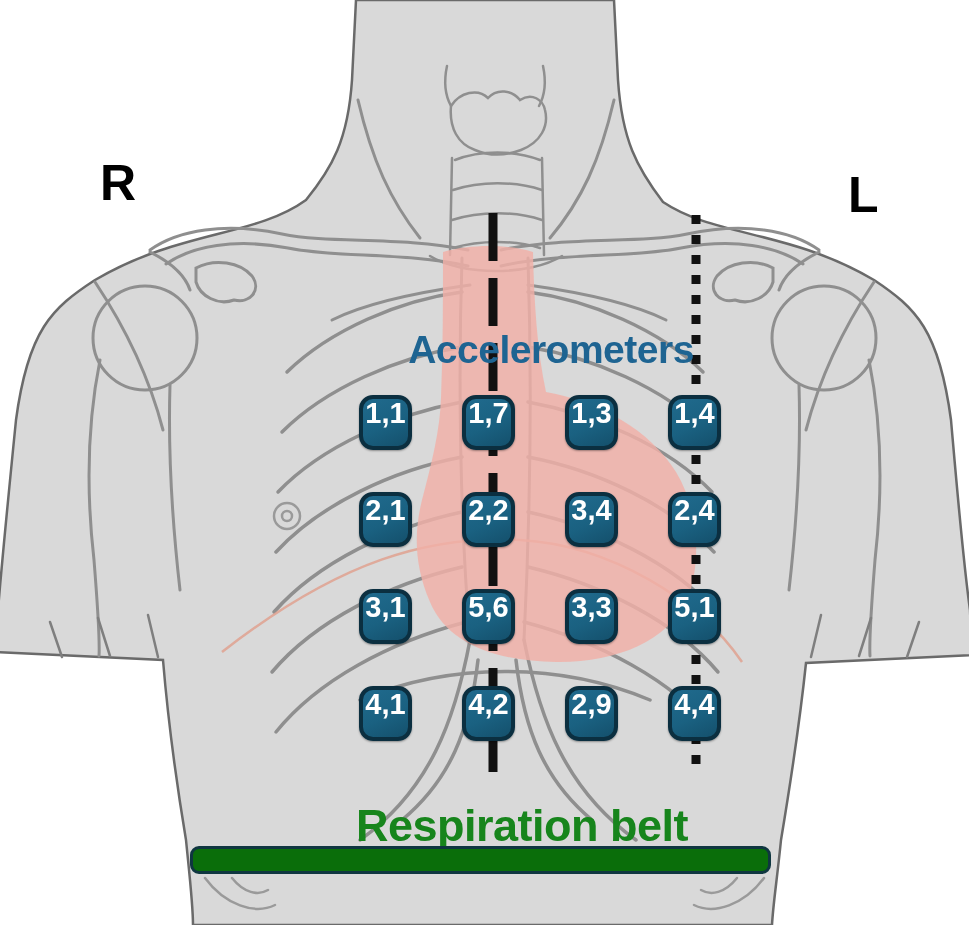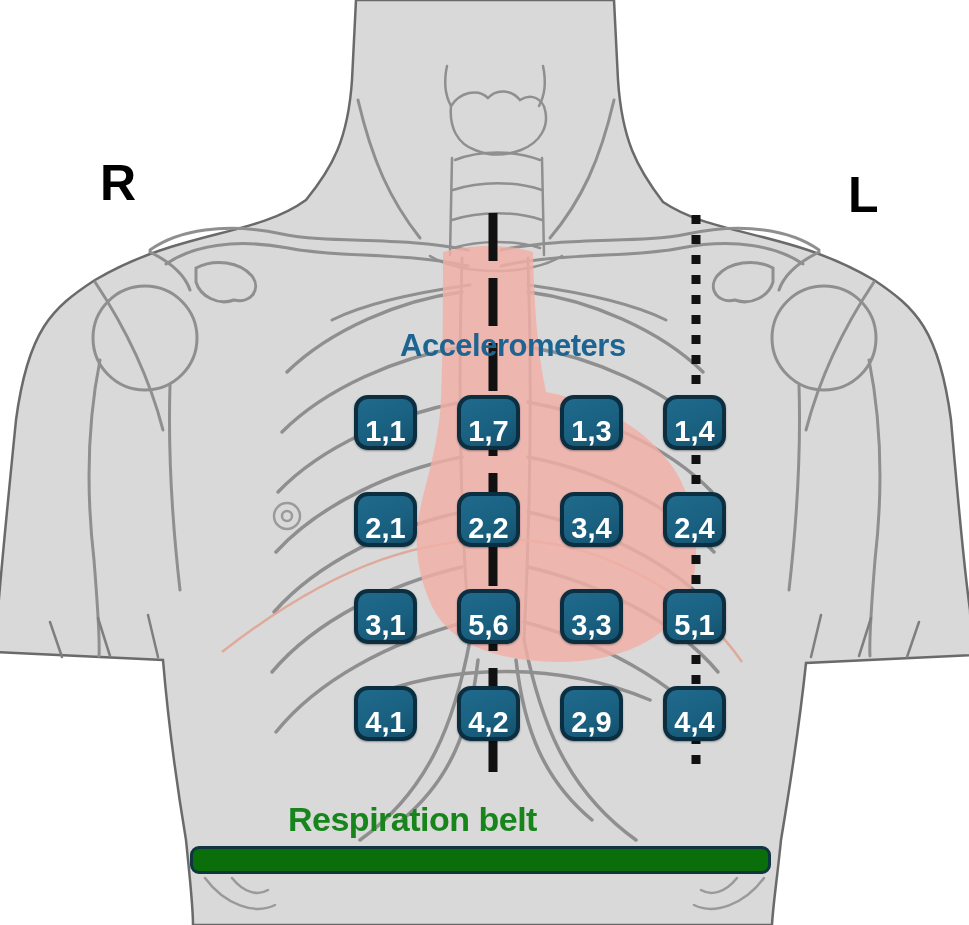--- a/index.html
+++ b/index.html
@@ -7,39 +7,39 @@
     position:relative;width:969px;height:925px;overflow:hidden;
     background:#ffffff;
     font-family:"Liberation Sans", sans-serif;
   }
   .stage svg{position:absolute;left:0;top:0;}
   .side-label{
     position:absolute;font-size:50px;font-weight:bold;color:#000;
     line-height:1;
   }
   .accel-title{
-    position:absolute;left:400px;top:328px;width:302px;text-align:left;
-    font-size:31px;font-weight:bold;color:#1e6492;letter-spacing:-0.5px;
+    position:absolute;left:400px;top:328px;width:302px;text-align:center;
+    font-size:39px;font-weight:bold;color:#1e6492;letter-spacing:-0.5px;
   }
   .resp-title{
-    position:absolute;left:288px;top:800px;width:400px;text-align:left;
-    font-size:34px;font-weight:bold;color:#17851c;letter-spacing:-0.5px;
+    position:absolute;left:288px;top:800px;width:400px;text-align:right;
+    font-size:45px;font-weight:bold;color:#17851c;letter-spacing:-0.5px;
   }
   .sensor-grid{
     position:absolute;left:334px;top:374px;
     display:grid;
     grid-template-columns:repeat(4,103px);
     grid-template-rows:repeat(4,97px);
     justify-items:center;align-items:center;
   }
   .sensor{
-    width:63px;height:55px;box-sizing:border-box;
+    width:53px;height:55px;box-sizing:border-box;
     border:4px solid #0b2f40;border-radius:14px;
     background:linear-gradient(155deg,#206a8d 0%,#1a6181 55%,#14506c 100%);
-    display:flex;align-items:flex-end;justify-content:center;
+    display:flex;align-items:flex-start;justify-content:center;
     box-shadow:0 1px 2px rgba(0,0,0,0.35);
   }
   .sensor-label{
     color:#ffffff;font-size:29px;font-weight:bold;line-height:1;
   }
   .resp-bar{
     position:absolute;left:190px;top:846px;width:581px;height:28px;
     box-sizing:border-box;background:#0a6e0a;
     border:3px solid #0f3640;border-radius:9px;
   }

